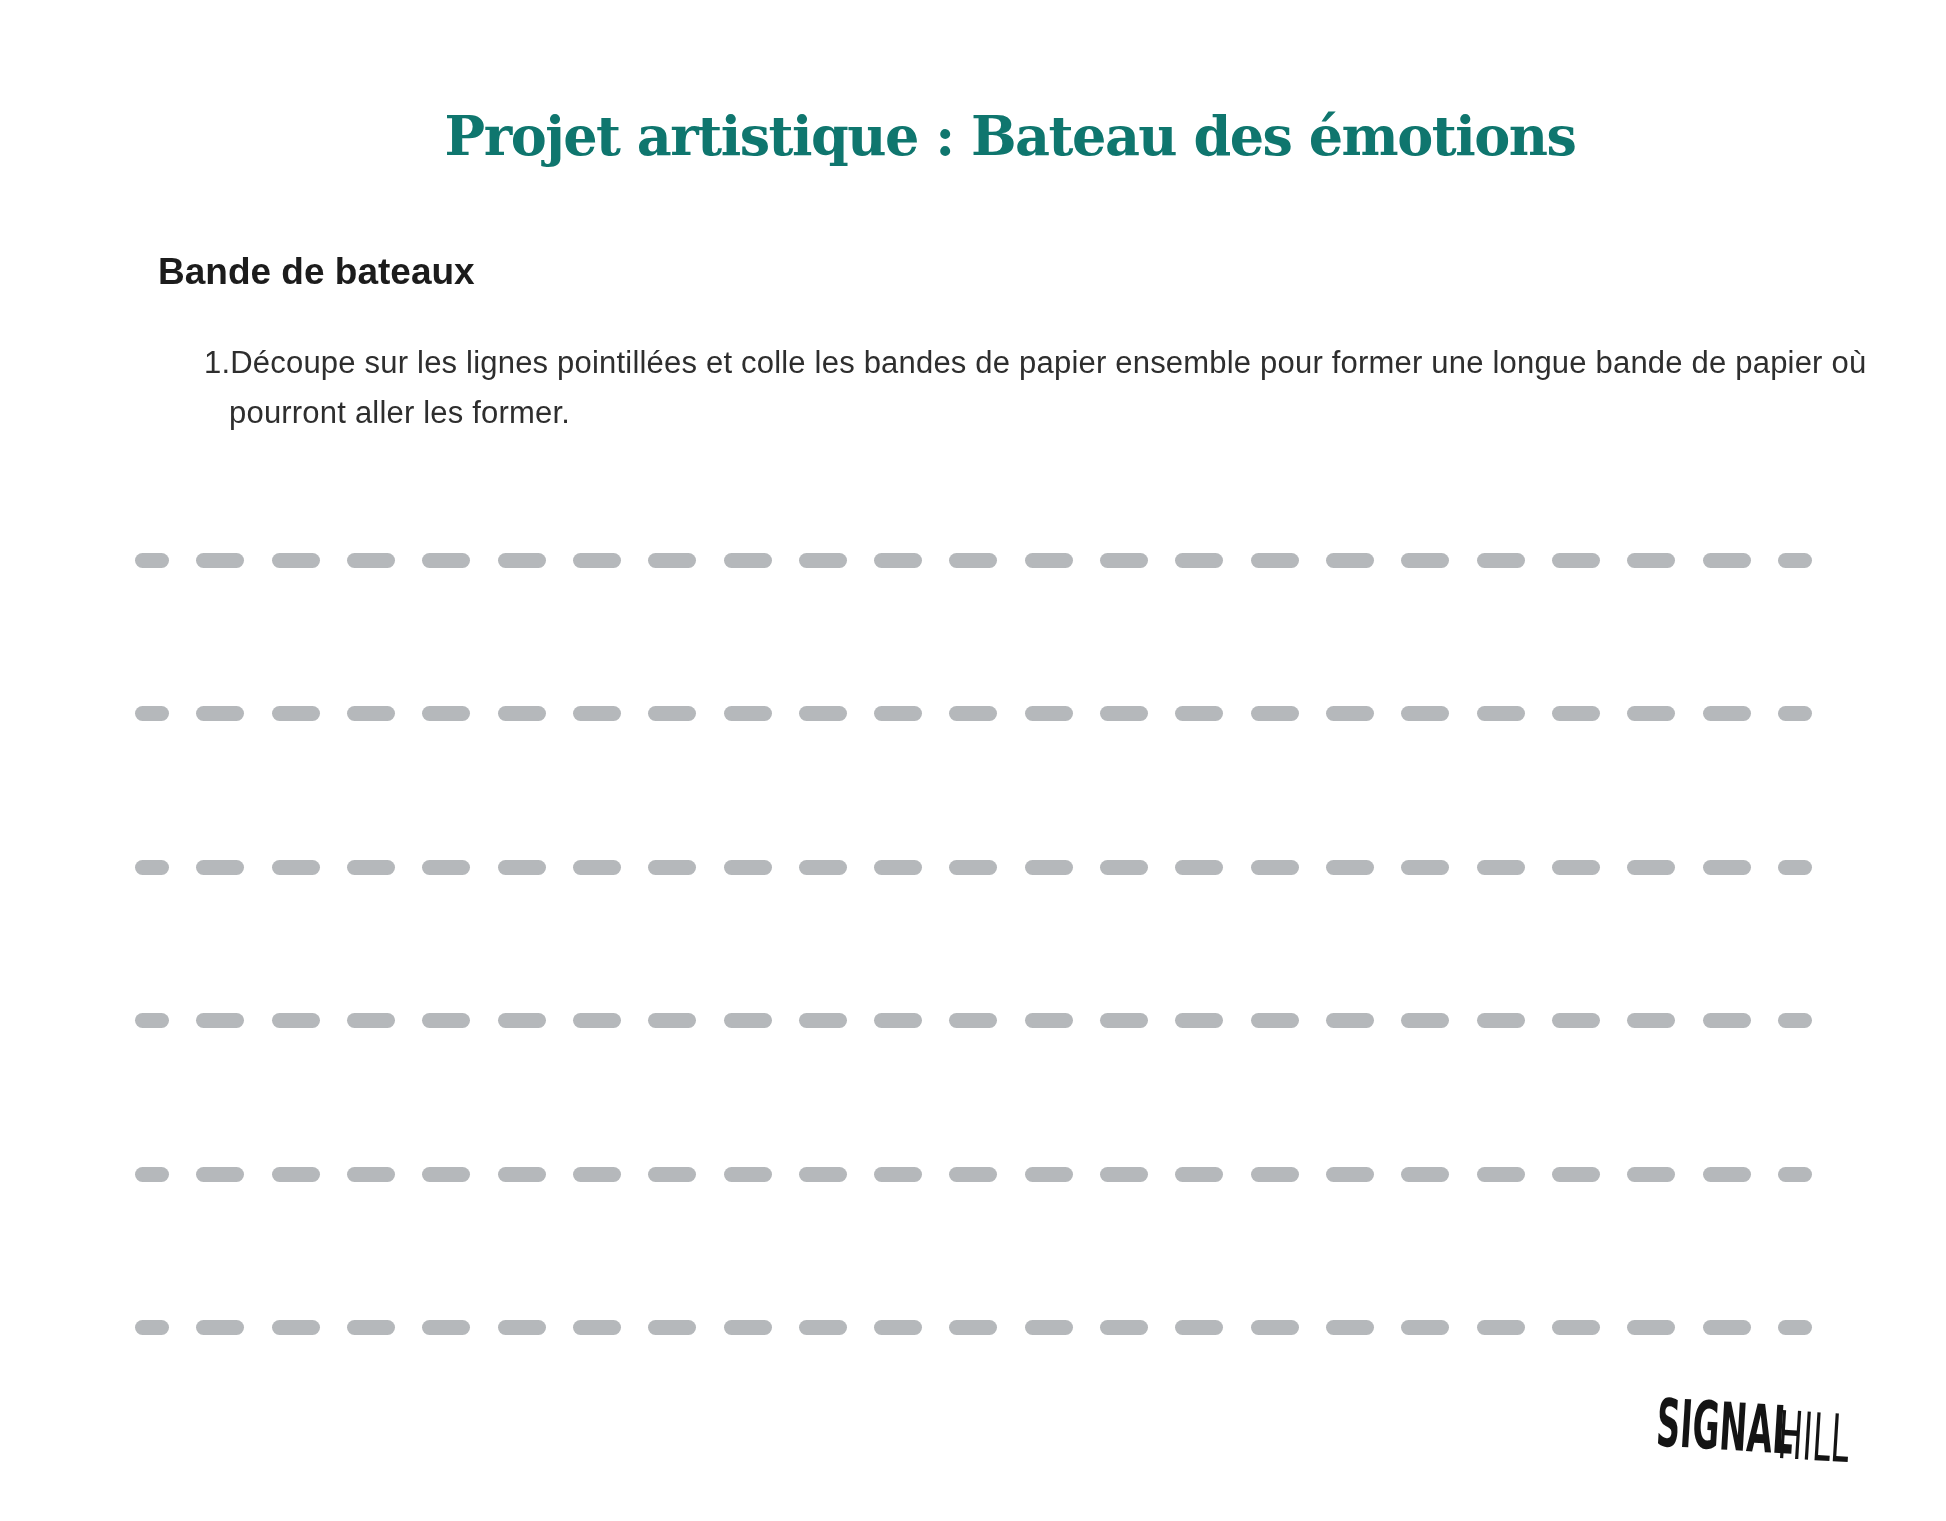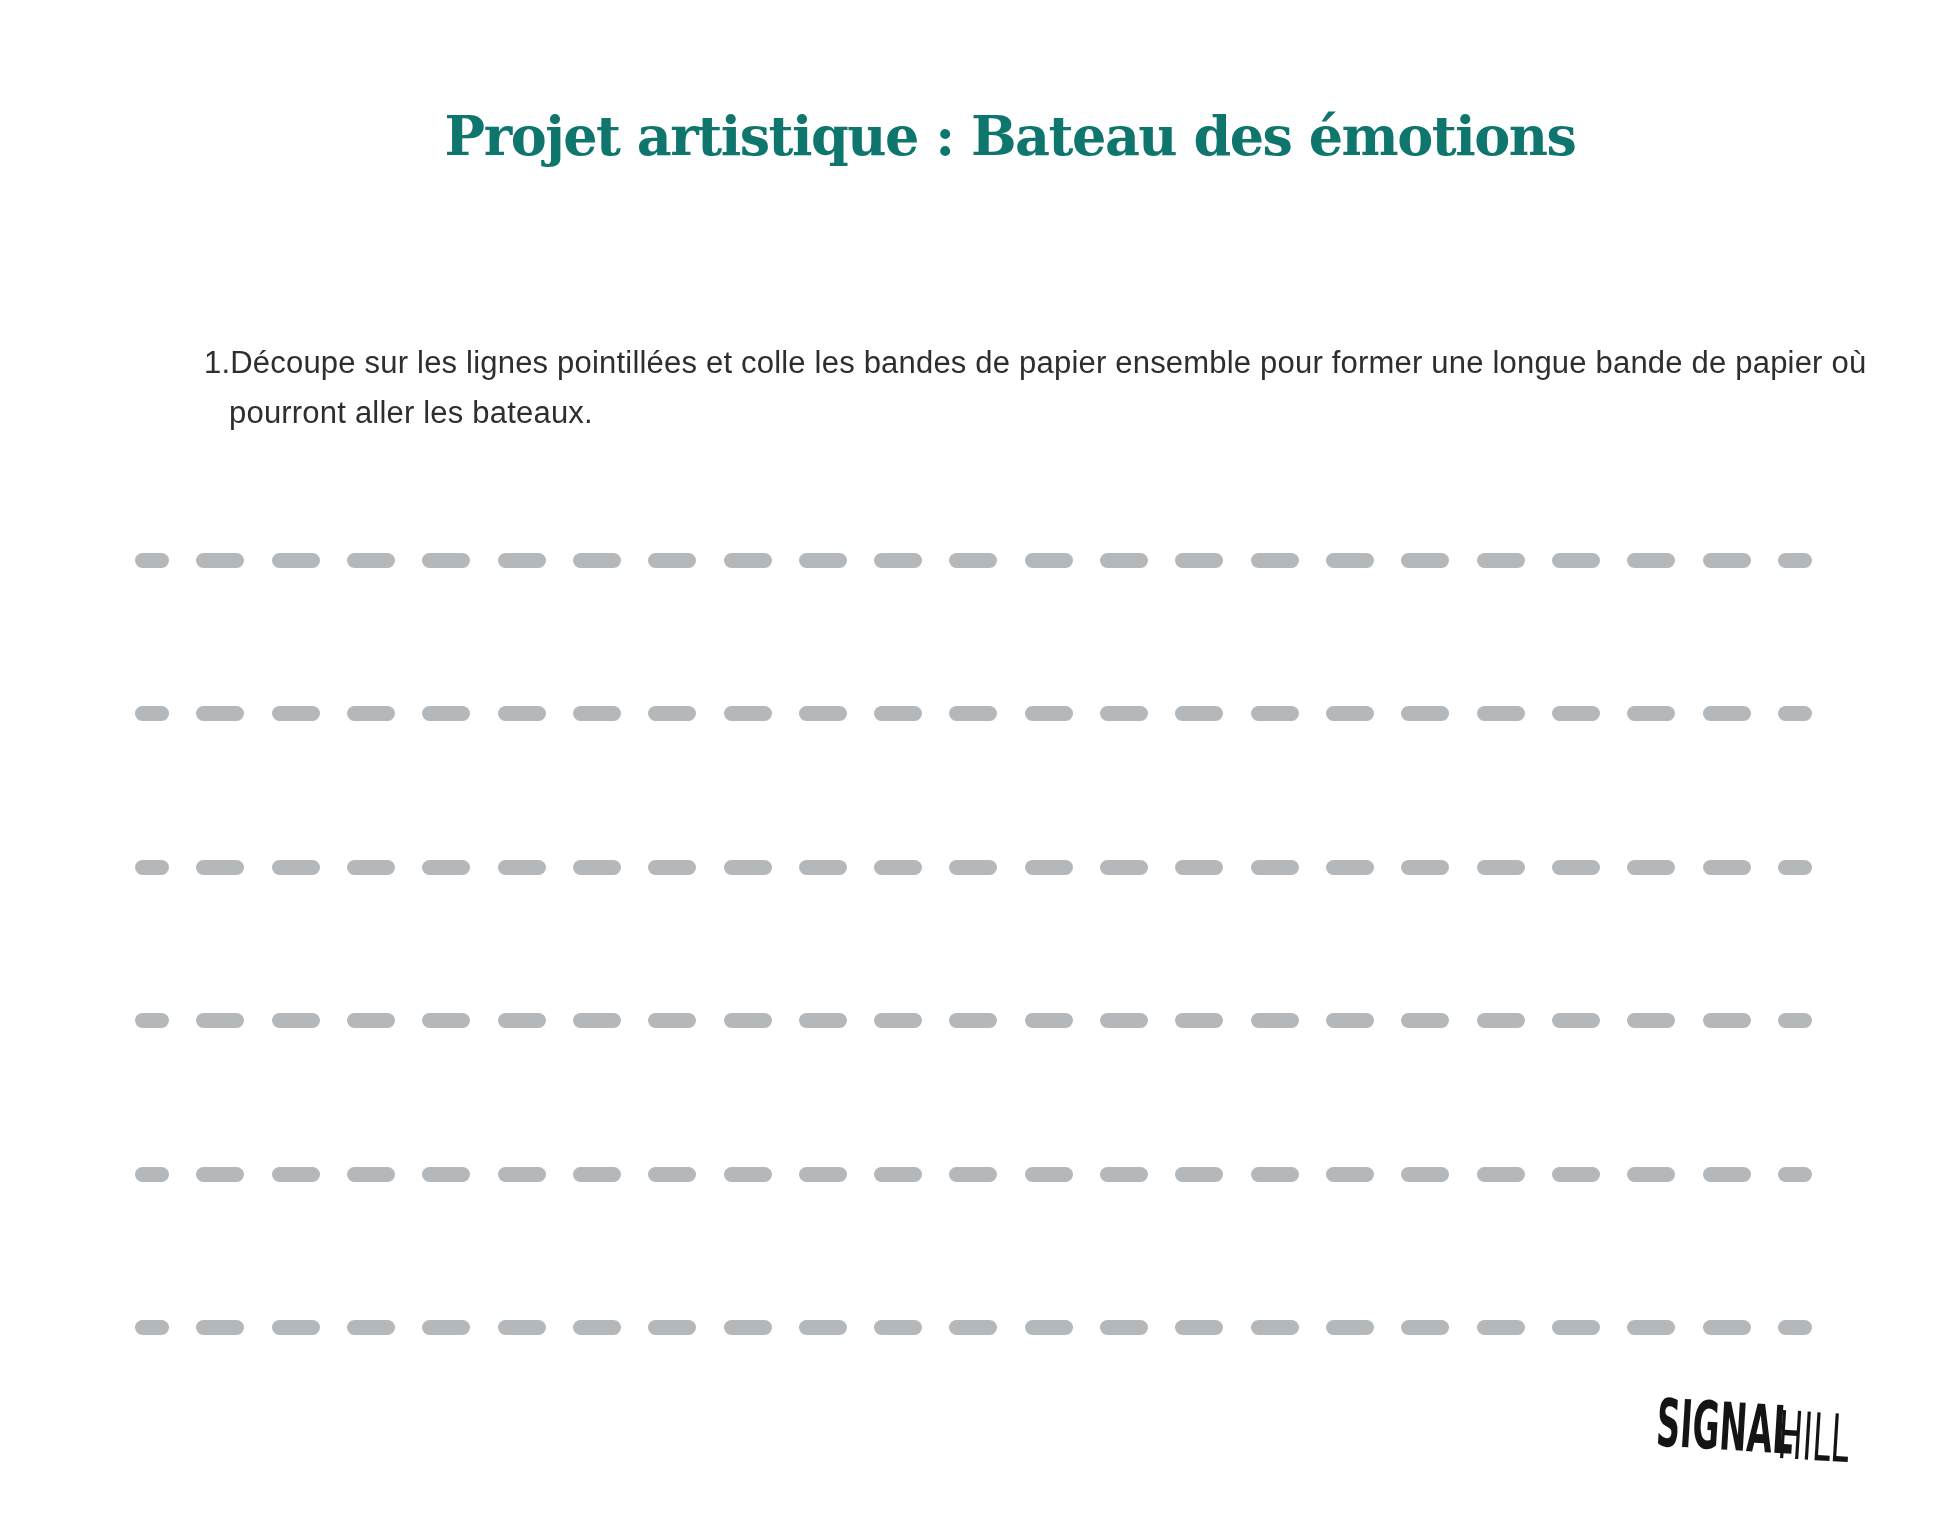--- a/index.html
+++ b/index.html
@@ -81,27 +81,28 @@
     height: 90px;
   }
 </style>
 </head>
 <body>
 
 <div class="page" style="background: rgb(255, 255, 255);">
 
   <div class="page-title">Projet artistique : Bateau des émotions</div>
 
+  <div class="section-heading">Bande de bateaux</div>
 
   <div class="instructions">
     <div class="instr-line">
       <span class="instr-num">1.</span><span>Découpe sur les lignes pointillées et colle les bandes de papier ensemble pour former une longue bande de papier où</span>
     </div>
     <div class="instr-line instr-indent">
-      <span>pourront aller les bateaux.</span>
+      <span>pourront aller les former.</span>
     </div>
   </div>
 
   <div id="cut-lines-host">
       <div class="cut-row" style="top: 553px;">
         <span class="dash short"></span>
         <span class="dash"></span>
         <span class="dash"></span>
         <span class="dash"></span>
         <span class="dash"></span>

